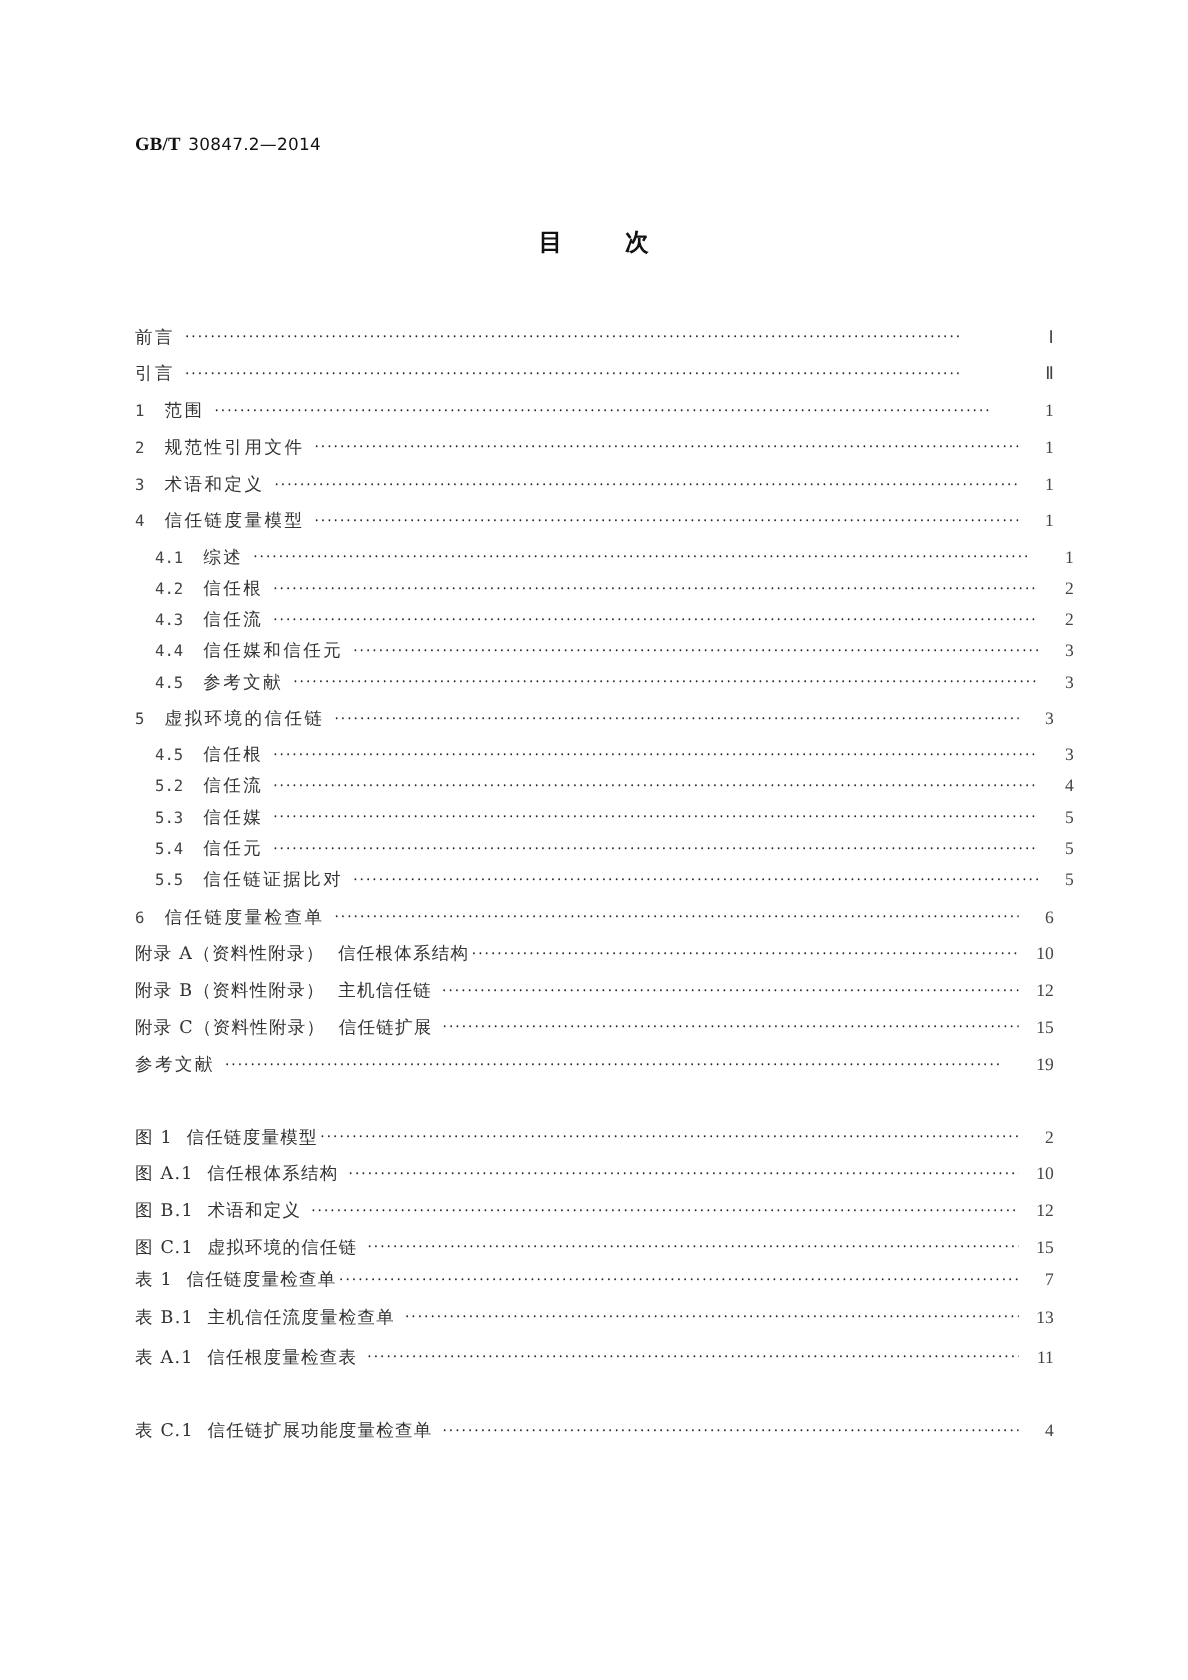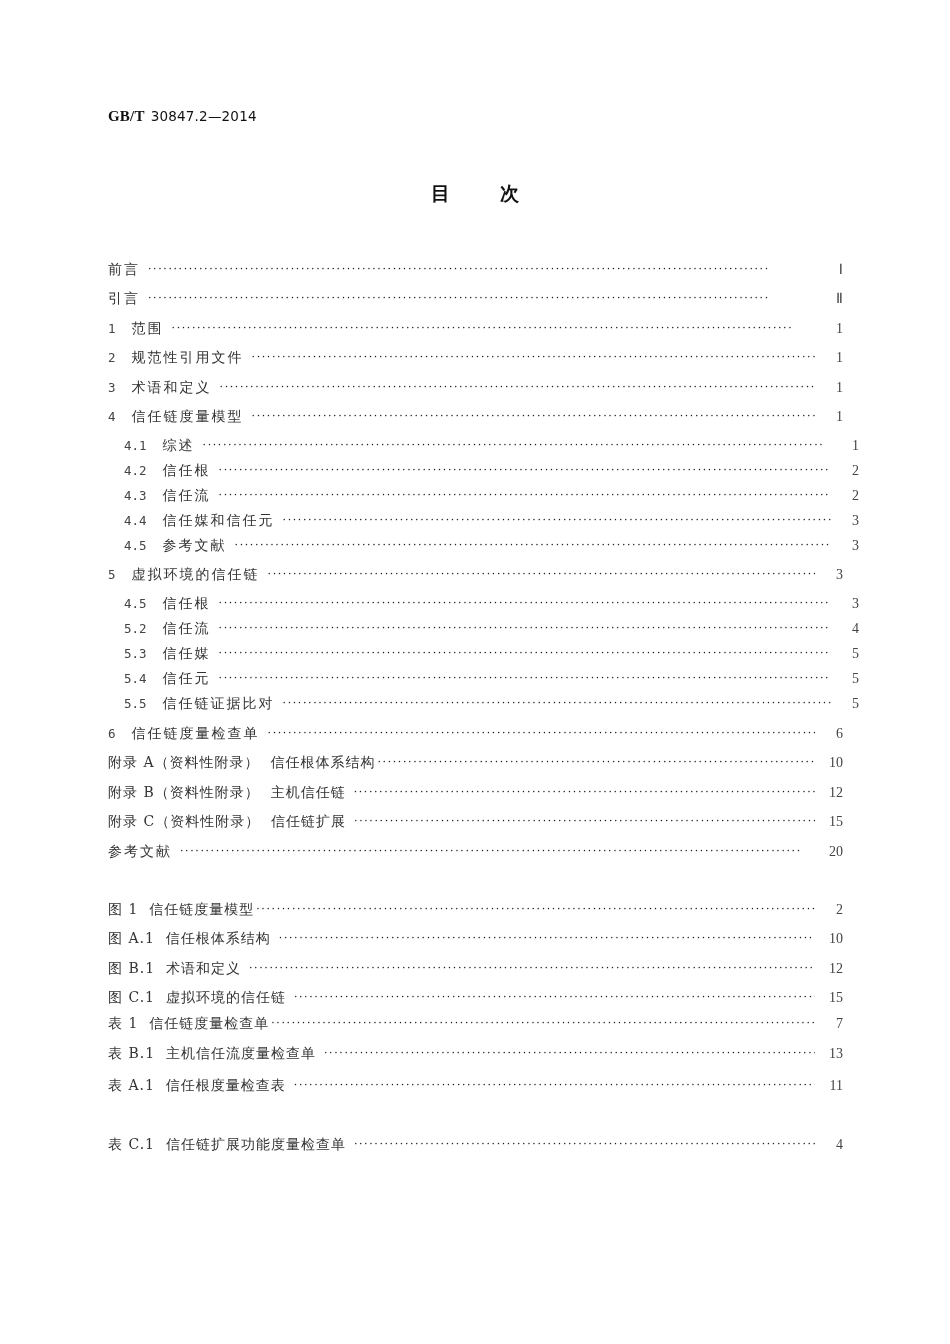--- a/index.html
+++ b/index.html
@@ -182,21 +182,21 @@
       <span class="pg">12</span>
     </div>
   <div class="row" style="top:813px">
       <span class="lbl" style="letter-spacing:1px">附录 C（资料性附录）  信任链扩展</span>
       <span class="dots">··························································································································</span>
       <span class="pg">15</span>
     </div>
   <div class="row" style="top:843px">
       <span class="lbl">参考文献</span>
       <span class="dots">··························································································································</span>
-      <span class="pg">20</span>
+      <span class="pg">19</span>
     </div>
 
   <div class="row" style="top:901px">
       <span class="lbl" style="letter-spacing:1px">图 1  信任链度量模型</span>
       <span class="dots" style="margin-left:2px">··························································································································</span>
       <span class="pg">2</span>
     </div>
   <div class="row" style="top:930px">
       <span class="lbl" style="letter-spacing:1px">图 A.1  信任根体系结构</span>
       <span class="dots">··························································································································</span>

